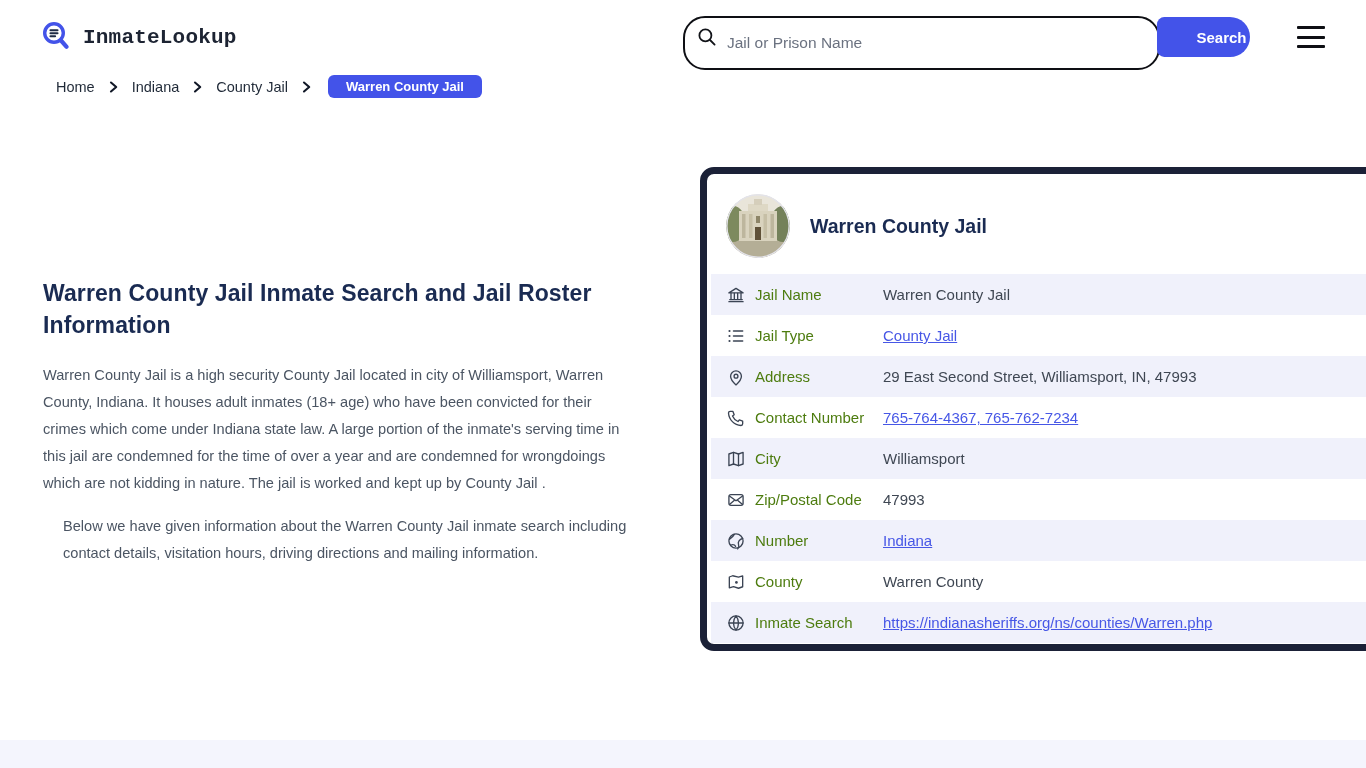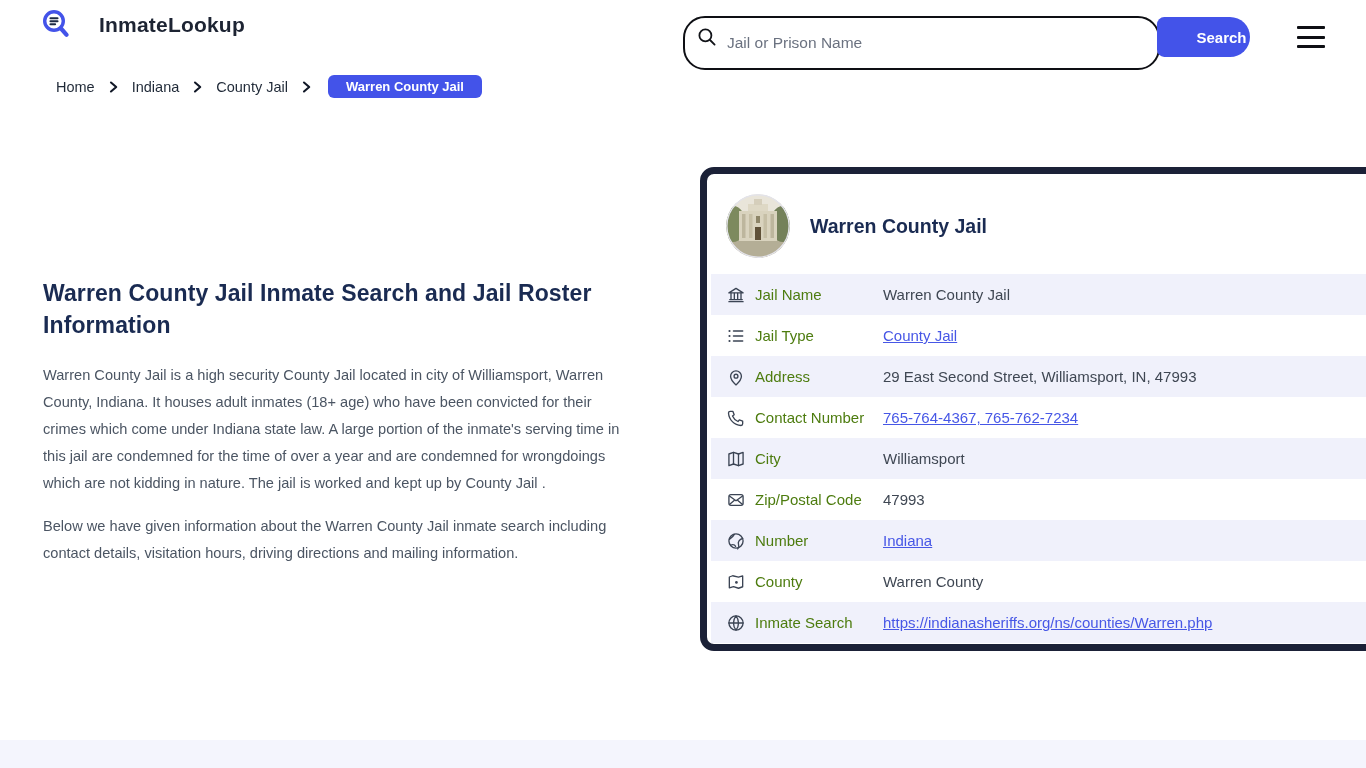--- a/index.html
+++ b/index.html
@@ -1,21 +1,21 @@
 <!DOCTYPE html>
 <html style="--accent: #4353e9; --heading: #1a2b52; --link: #4757e6; --card-border: #1b2137; --row-stripe: #f0f1fb; --footer-strip: #f4f5fd;"><head>
 <meta charset="utf-8">
 <style>
   * { margin:0; padding:0; box-sizing:border-box; }
   html,body { width:1366px; height:768px; overflow:hidden; background:#ffffff;
               font-family:"Liberation Sans", sans-serif; }
   .page { position:relative; width:1366px; height:768px; background:#fff; }
 
   
-  .logo { position:absolute; left:40px; top:8px; display:flex; align-items:center; gap:25px; cursor:pointer; }
+  .logo { position:absolute; left:40px; top:20px; display:flex; align-items:center; gap:9px; cursor:pointer;font-family:Liberation Mono, monospace; }
   .logo-text { font-size:21px; font-weight:600; color:#1d2433; letter-spacing:.2px; }
 
   .search-wrap { position:absolute; left:683px; top:16px; width:567px; height:42px; }
   .search-input { position:absolute; left:0; top:0; width:477px; height:54px;
     border:2px solid #0e0f14; border-radius:22px; padding:0 16px 0 42px;
     font-size:15.5px; color:#1f2937; outline:none; background:#fff;
     font-family:"Liberation Sans", sans-serif; }
   .search-input::placeholder { color:#6b7280; }
   .search-glass { position:absolute; left:14px; top:11px; pointer-events:none; }
   .search-btn { position:absolute; left:474px; top:1px; width:93px; height:40px;
@@ -32,21 +32,21 @@
   .crumb { font-size:14.5px; color:#1f2937; text-decoration:none; cursor:pointer; }
   .crumb-sep { display:flex; align-items:center; }
   .crumb-badge { background:var(--accent,#4353e9); color:#fff; font-size:13px; font-weight:700;
     padding:4px 18px; border-radius:6px; margin-left:3px; cursor:pointer; }
 
   
   .content-left { position:absolute; left:43px; top:277px; width:588px; }
   .content-left h1 { font-size:23px; line-height:32px; font-weight:700;
     color:var(--heading,#1a2b52); letter-spacing:.1px; }
   .content-left p { margin-top:21px; font-size:14.6px; line-height:27px; color:#4b5563; }
-  .content-left p + p { margin-top:16px; }
+  .content-left p + p { margin-top:16px;margin-left:20px; }
 
   
   .card { position:absolute; left:700px; top:167px; width:682px; height:484px;
     background:#fff; border:7px solid var(--card-border,#1b2137); border-radius:14px;
     padding:4px; }
   .card-header { height:96px; display:flex; align-items:center; padding-left:15px; gap:20px; }
   .avatar { width:64px; height:64px; border-radius:50%; overflow:hidden; flex:0 0 64px; }
   .card-title { font-size:19.5px; font-weight:700; color:var(--heading,#1a2b52); }
 
   .row { height:41px; display:flex; align-items:center; padding-left:15px; font-size:15px; }

